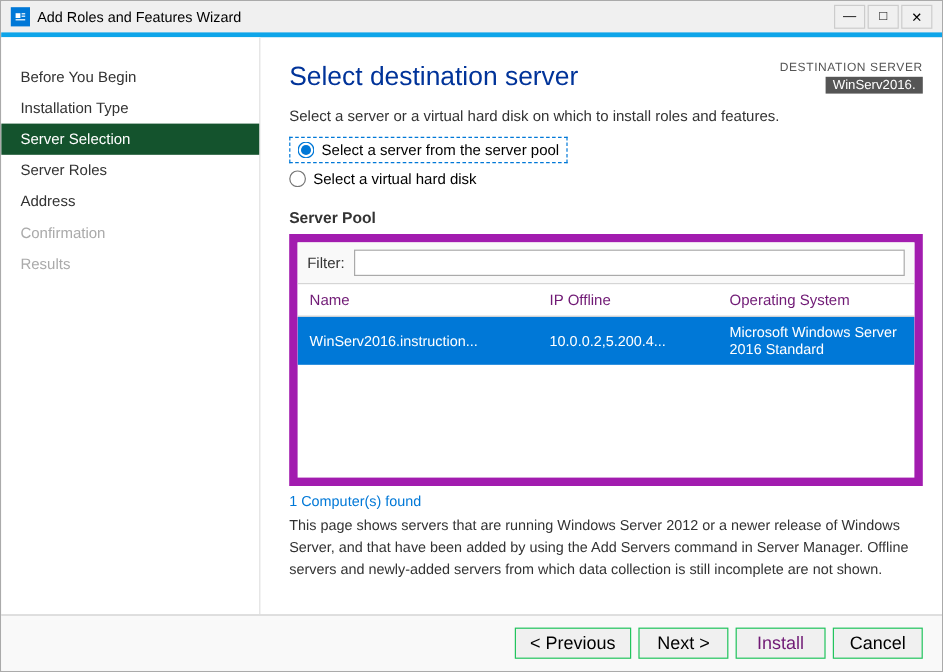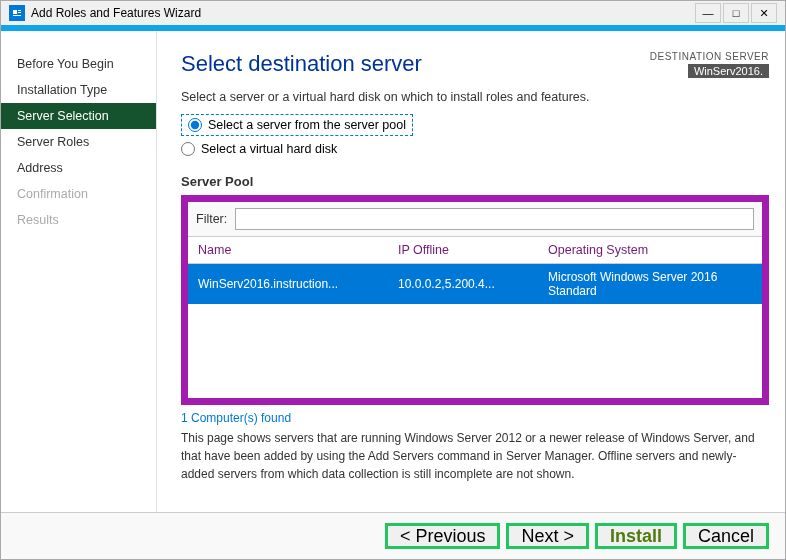--- a/index.html
+++ b/index.html
@@ -18,21 +18,21 @@
       width: 786px;
       height: 560px;
       background: #fff;
       border: 1px solid #aaa;
       display: flex;
       flex-direction: column;
       box-shadow: 2px 2px 8px rgba(0,0,0,0.3);
     }
     .title-bar {
       background: #f0f0f0;
-      border-bottom: 6px solid #0ea5e9;
+      border-bottom: 4px solid #0ea5e9;
       height: 30px;
       display: flex;
       align-items: center;
       padding: 0 8px;
       justify-content: space-between;
       flex-shrink: 0;
     }
     .title-bar-left {
       display: flex;
       align-items: center;
@@ -68,21 +68,21 @@
     }
 
     .content {
       display: flex;
       flex: 1;
       overflow: hidden;
     }
 
     
     .sidebar {
-      width: 156px;
+      width: 216px;
       background: #fff;
       border-right: 1px solid #e0e0e0;
       padding: 20px 0;
       flex-shrink: 0;
     }
     .sidebar-item {
       padding: 6px 16px;
       font-size: 12.5px;
       color: #333;
       cursor: pointer;
@@ -257,32 +257,31 @@
       padding: 10px 16px;
       display: flex;
       justify-content: flex-end;
       gap: 6px;
       flex-shrink: 0;
     }
     .btn {
       height: 26px;
       min-width: 75px;
       padding: 0 12px;
-      font-size: 18px;
-      border: 3px solid #22c55e;
+      font-size: 15px;
+      border: 1px solid #22c55e;
       background: #f0f0f0;
       cursor: pointer;
       display: flex;
       align-items: center;
       justify-content: center;
     }
     .btn.disabled {
-      color: #4d7c0f;
+      color: #701a75;
       cursor: default;
-      font-weight: bold;
     }
   </style>
 </head>
 <body>
 
 <div class="window">
 
   <div class="title-bar">
     <div class="title-bar-left">
       <div class="title-bar-icon">

